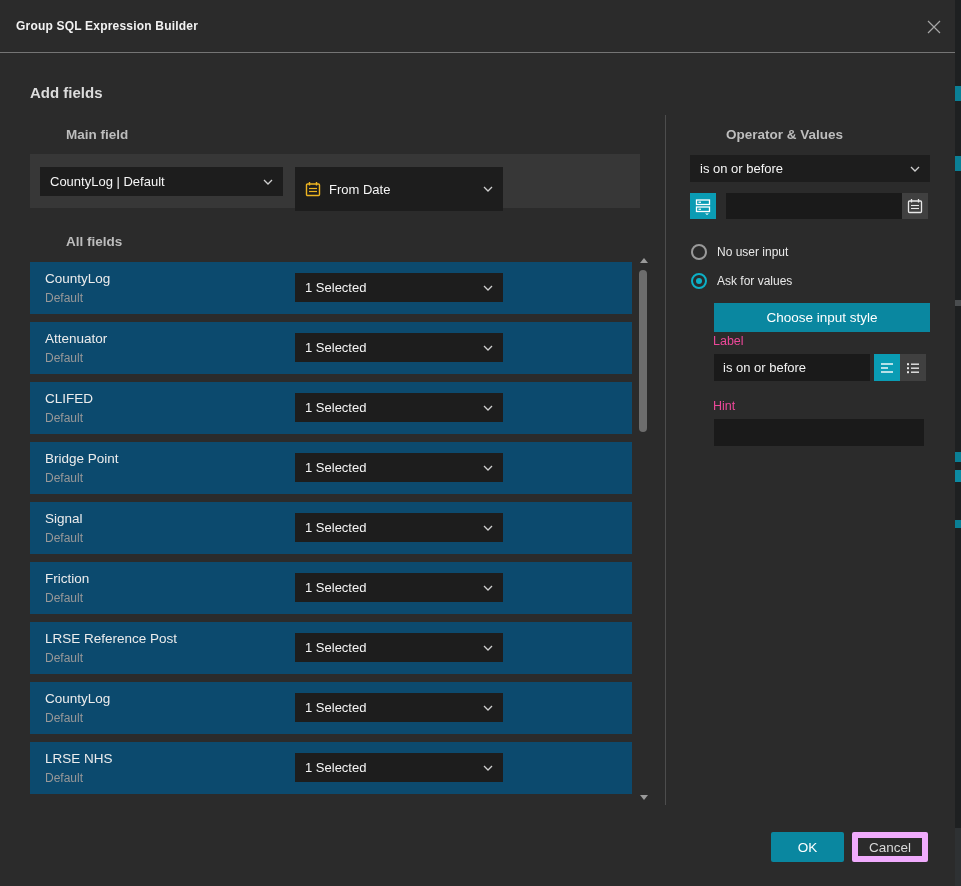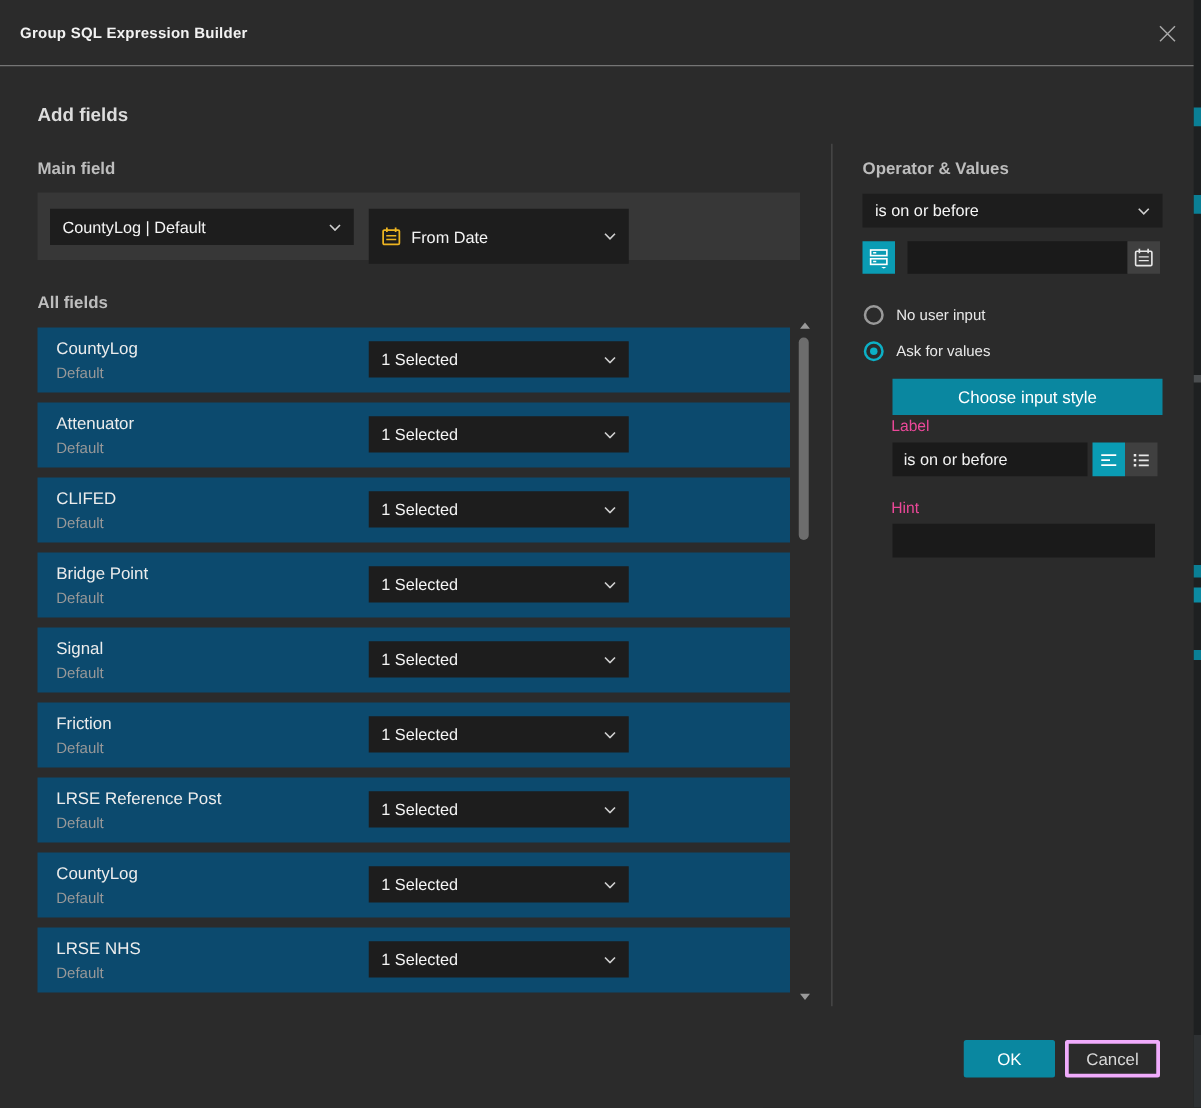--- a/index.html
+++ b/index.html
@@ -15,21 +15,21 @@
   .backdrop-strip { position:absolute; left:955px; top:0; width:6px; height:886px; background:#1e2021; }
   .frag { position:absolute; left:0; width:6px; }
 
   
   .titlebar { position:absolute; left:0; top:0; width:955px; height:52px; }
   .title { position:absolute; left:16px; top:0; line-height:52px; font-size:12px; font-weight:bold; color:#f2f2f2; letter-spacing:.2px; }
   .close-btn { position:absolute; right:12px; top:18px; width:18px; height:18px; cursor:pointer; }
   .title-divider { position:absolute; left:0; top:52px; width:955px; height:1px; background:#757575; }
 
   .h-add { position:absolute; left:30px; top:84px; font-size:15px; font-weight:bold; color:#dcdcdc; }
-  .h-sub { font-size:13.5px; font-weight:bold; color:#bdbdbd; }
+  .h-sub { font-size:13.5px; font-weight:bold; color:#bdbdbd;margin-left:36px; }
   .h-main { position:absolute; left:30px; top:127px; }
   .h-all  { position:absolute; left:30px; top:234px;text-align:right; }
   .h-op   { position:absolute; left:690px; top:127px; }
 
   
   .dd { background:#1d1d1d; display:flex; align-items:center; padding:0 10px; cursor:pointer; }
   .dd .dd-label { font-size:13px; color:#f5f5f5; white-space:nowrap; overflow:hidden; flex:1; }
   .dd svg.chev { flex:none; margin-left:6px; }
 
   
@@ -74,21 +74,21 @@
   .lbl { position:absolute; font-size:12.5px; color:#ec4899; }
   .lbl-label { left:713px; top:334px; }
   .lbl-hint  { left:713px; top:399px; }
   .label-input { position:absolute; left:714px; top:354px; width:156px; height:27px; background:#1a1a1a; border:none; color:#f2f2f2; font-size:13px; padding:0 9px; font-family:inherit; }
   .btn-align { position:absolute; left:874px; top:354px; width:26px; height:27px; background:#0a9cb4; }
   .btn-list  { position:absolute; left:900px; top:354px; width:26px; height:27px; background:#404040; }
   .hint-input { position:absolute; left:714px; top:419px; width:210px; height:27px; background:#1a1a1a; border:none; color:#f2f2f2; font-size:13px; padding:0 9px; font-family:inherit; }
 
   
   .btn-ok { position:absolute; left:771px; top:832px; width:73px; height:30px; background:#0a87a0; border:none; border-radius:2px; color:#ffffff; font-size:13.5px; font-family:inherit; cursor:pointer; }
-  .btn-cancel { position:absolute; left:852px; top:832px; width:76px; height:30px; background:transparent; border:3px solid #f0abfc; border-radius:2px; color:#d9d9d9; font-size:13.5px; font-family:inherit; cursor:pointer; }
+  .btn-cancel { position:absolute; left:852px; top:832px; width:76px; height:30px; background:transparent; border:6px solid #f0abfc; border-radius:2px; color:#d9d9d9; font-size:13.5px; font-family:inherit; cursor:pointer; }
 </style>
 </head>
 <body>
 
 <div class="dialog">
 
   <div class="titlebar">
     <div class="title">Group SQL Expression Builder</div>
     <div class="close-btn">
       <svg width="18" height="18" viewBox="0 0 18 18">

